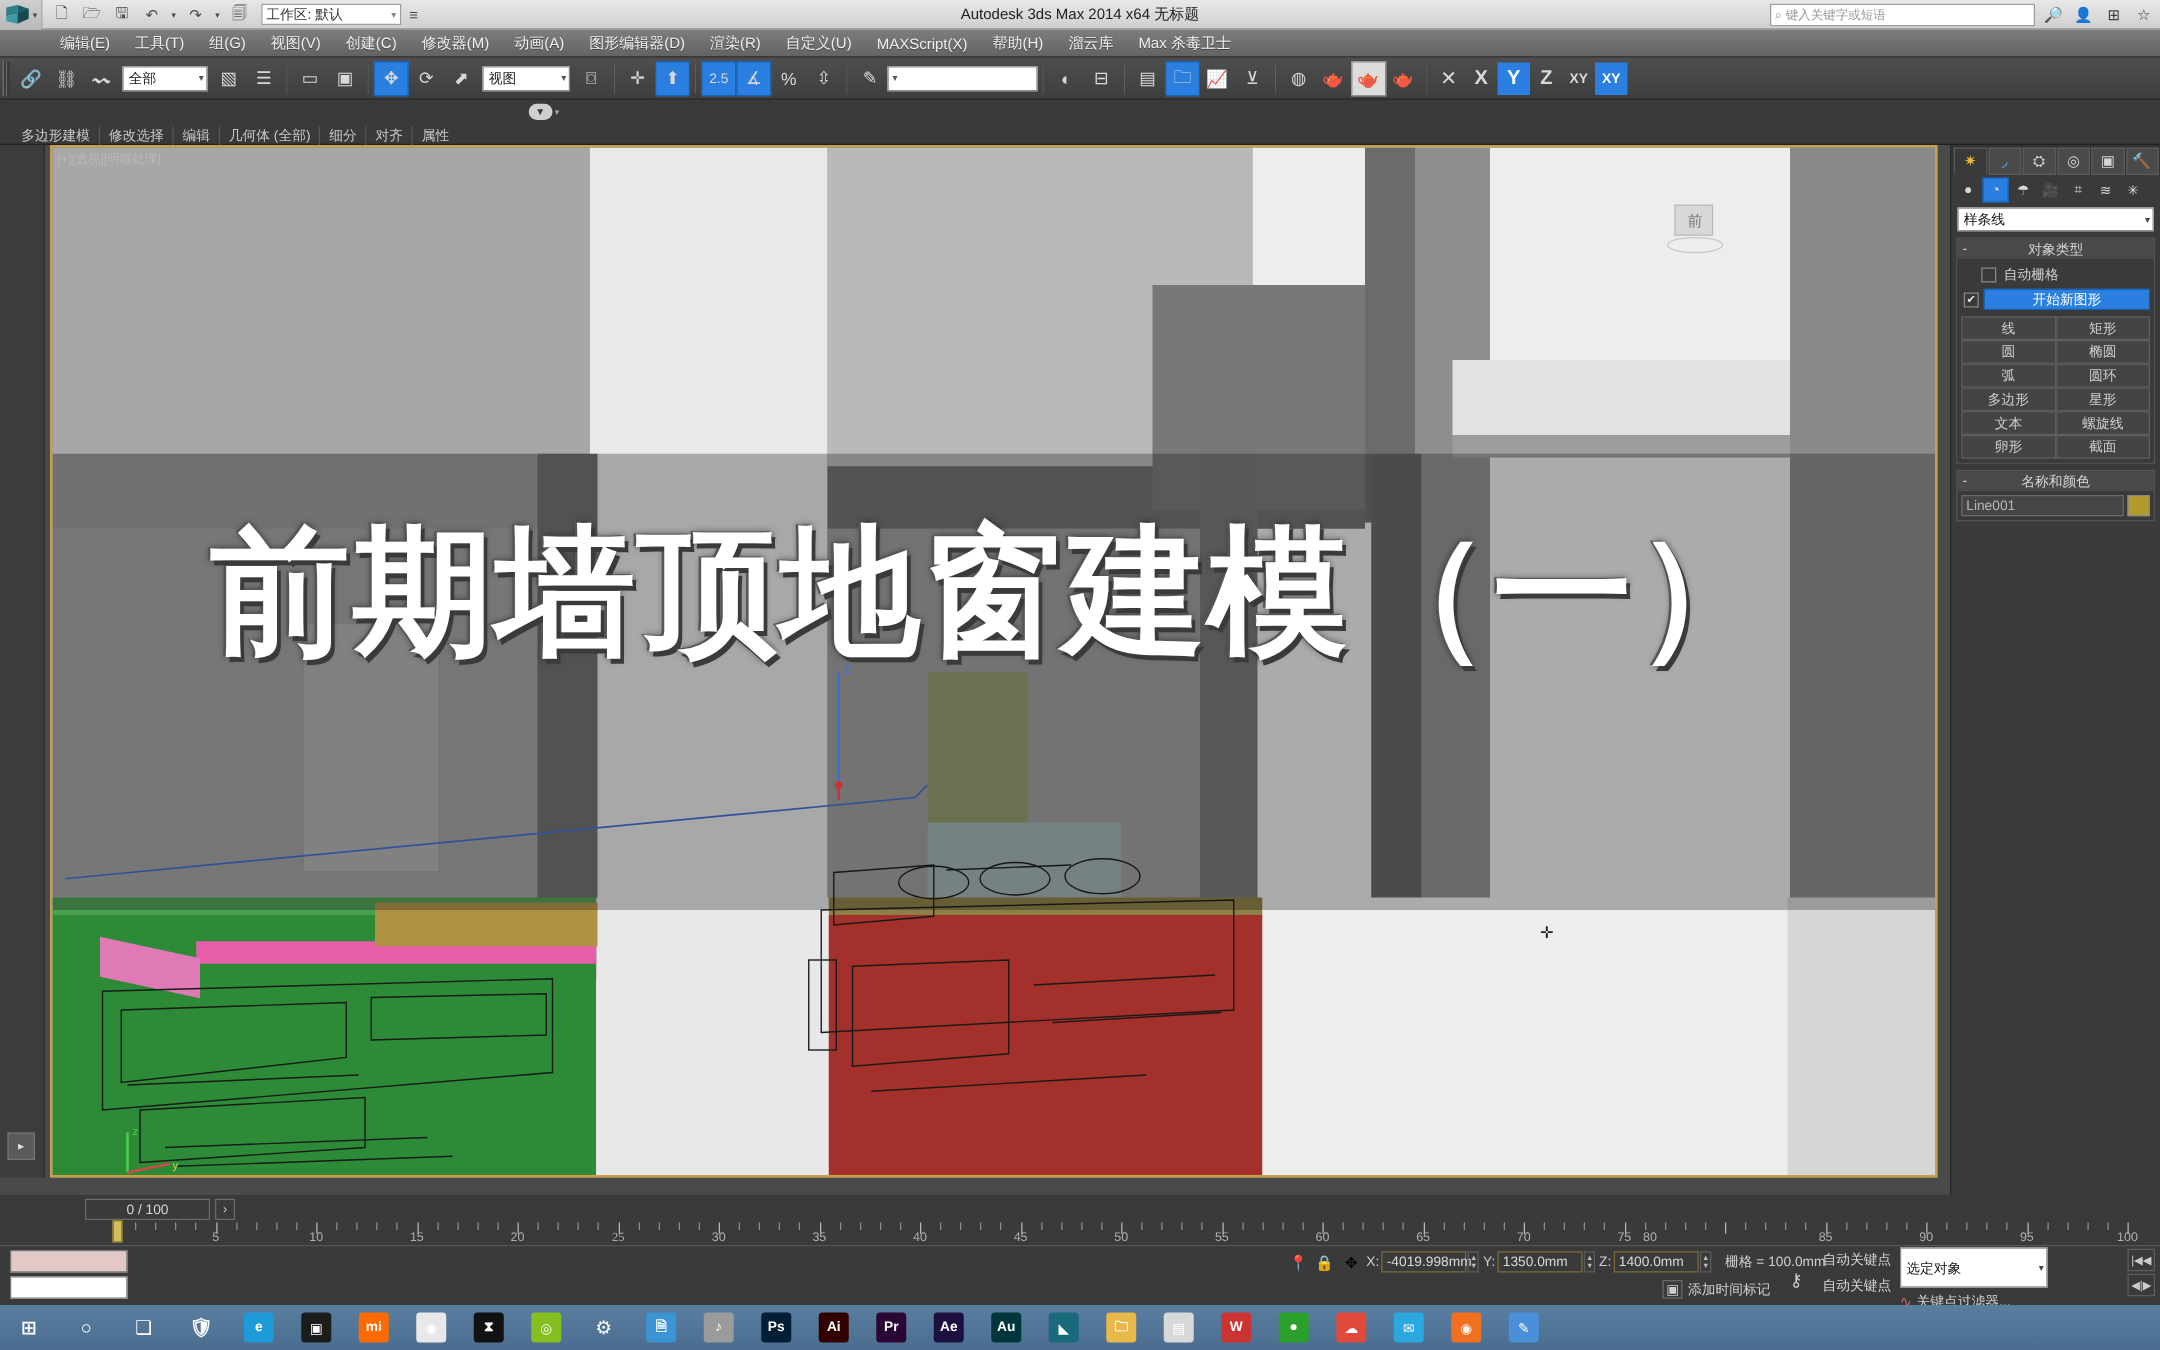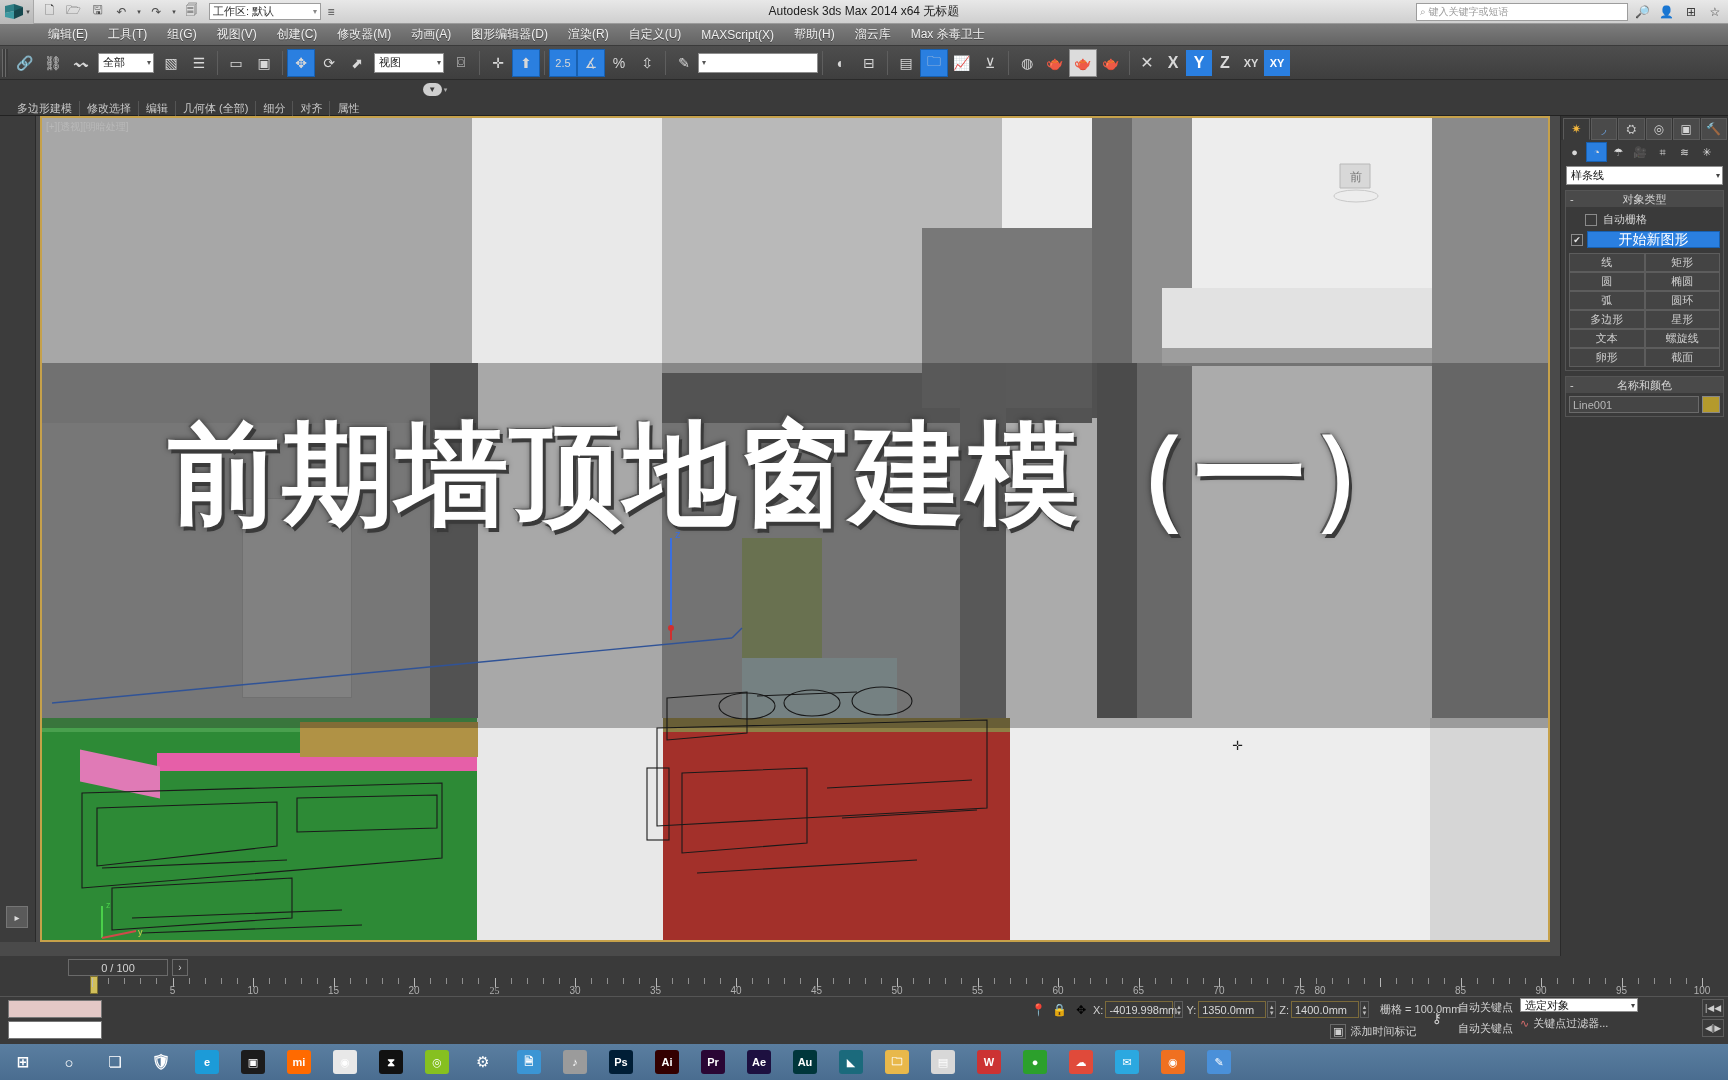--- a/index.html
+++ b/index.html
@@ -108,21 +108,21 @@
   .roll { margin:5px 4px 0 4px; border:1px solid #555; }
   .rollhdr { height:16px; background:#4a4a4a; display:flex; align-items:center;
      font-size:11px; color:#d5d5d5; position:relative; justify-content:center; }
   .rollhdr .mn { position:absolute; left:4px; }
   .rollbody { padding:3px; background:#3a3a3a; }
   .chkrow { display:flex; align-items:center; gap:6px; padding:2px 0 2px 16px; }
   .chk { width:12px; height:12px; background:#3a3a3a; border:1px solid #8a8a8a;
      display:flex; align-items:center; justify-content:center; font-size:9px; color:#e8e8e8; }
   .chklbl { font-size:11px; color:#d0d0d0; }
   .bigbtn { flex:1; height:17px; background:#2a7fe0; border:1px solid #1860b0; color:#fff;
-     font-size:14px; display:flex; align-items:center; justify-content:center; }
+     font-size:11px; display:flex; align-items:center; justify-content:center; }
   .btngrid { display:flex; flex-wrap:wrap; margin-top:3px; }
   .objbtn { width:50%; height:19px; background:#444; border:1px solid #5d5d5d; color:#cfcfcf;
      font-size:11px; display:flex; align-items:center; justify-content:center; }
   .namerow { display:flex; gap:3px; padding:3px; align-items:center; }
   .namefld { flex:1; height:17px; background:#454545; border:1px solid #6a6a6a; font-size:11px;
      color:#b8b8b8; display:flex; align-items:center; padding-left:3px; }
   .swatch { width:18px; height:17px; border:1px solid #888; }
 
   
   .tlarea { position:absolute; left:0; top:956px; width:1728px; height:40px; background:#3a3a3a; }
@@ -159,21 +159,21 @@
   .cfield .lb { font-size:11px; color:#cfcfcf; padding-right:2px; }
   .cfield .bx { width:68px; height:17px; background:#3a3a3a; border:1px solid #7b6a3a;
      font-size:11px; color:#d8d8d8; display:flex; align-items:center; padding-left:3px; }
   .spin { width:9px; height:17px; display:flex; flex-direction:column; justify-content:center;
      align-items:center; font-size:6px; color:#bbb; border:1px solid #5d5d5d; margin-left:1px;}
   .gridlbl { font-size:11px; color:#cfcfcf; margin-left:8px; }
   .keyarea { position:absolute; left:1420px; top:1px; display:flex; }
   .kcol { display:flex; flex-direction:column; gap:2px; }
   .kbtn { font-size:11px; color:#d5d5d5; padding:1px 4px; height:19px; display:flex; align-items:center; }
   .kright { display:flex; flex-direction:column; gap:2px; margin-left:3px; }
-  .ksel { width:118px; height:14px; background:#fff; border:1px solid #8f8f8f; font-size:11px;
+  .ksel { width:118px; height:32px; background:#fff; border:1px solid #8f8f8f; font-size:11px;
      color:#111; display:flex; align-items:center; padding:0 2px 0 4px; }
   .kfilt { width:118px; height:19px; font-size:11px; color:#d5d5d5; display:flex; align-items:center;
      gap:4px; }
   .navbtns { position:absolute; right:4px; top:2px; display:flex; flex-direction:column; gap:2px; }
   .navb { width:22px; height:18px; border:1px solid #5d5d5d; color:#ccc; font-size:9px;
      display:flex; align-items:center; justify-content:center; }
   .tstamp { position:absolute; left:1330px; top:25px; width:110px; height:19px; font-size:11px;
      color:#cfcfcf; display:flex; align-items:center; gap:4px; }
 
   
@@ -241,21 +241,21 @@
     <div class="menuitem">帮助(H)</div>
     <div class="menuitem">溜云库</div>
     <div class="menuitem">Max 杀毒卫士</div>
   </div>
 
   <div class="maintool">
     <div class="grip"></div>
     <div class="tbtn">🔗</div>
     <div class="tbtn">⛓</div>
     <div class="tbtn">〰</div>
-    <div class="tdrop" style="width:56px;">
+    <div class="tdrop" style="width:68px;">
       <span class="cv">全部</span>
       <span class="ar">▾</span>
     </div>
     <div class="tbtn">▧</div>
     <div class="tbtn">☰</div>
     <div class="tsep"></div>
     <div class="tbtn">▭</div>
     <div class="tbtn">▣</div>
     <div class="tsep"></div>
     <div class="tbtn on">✥</div>

